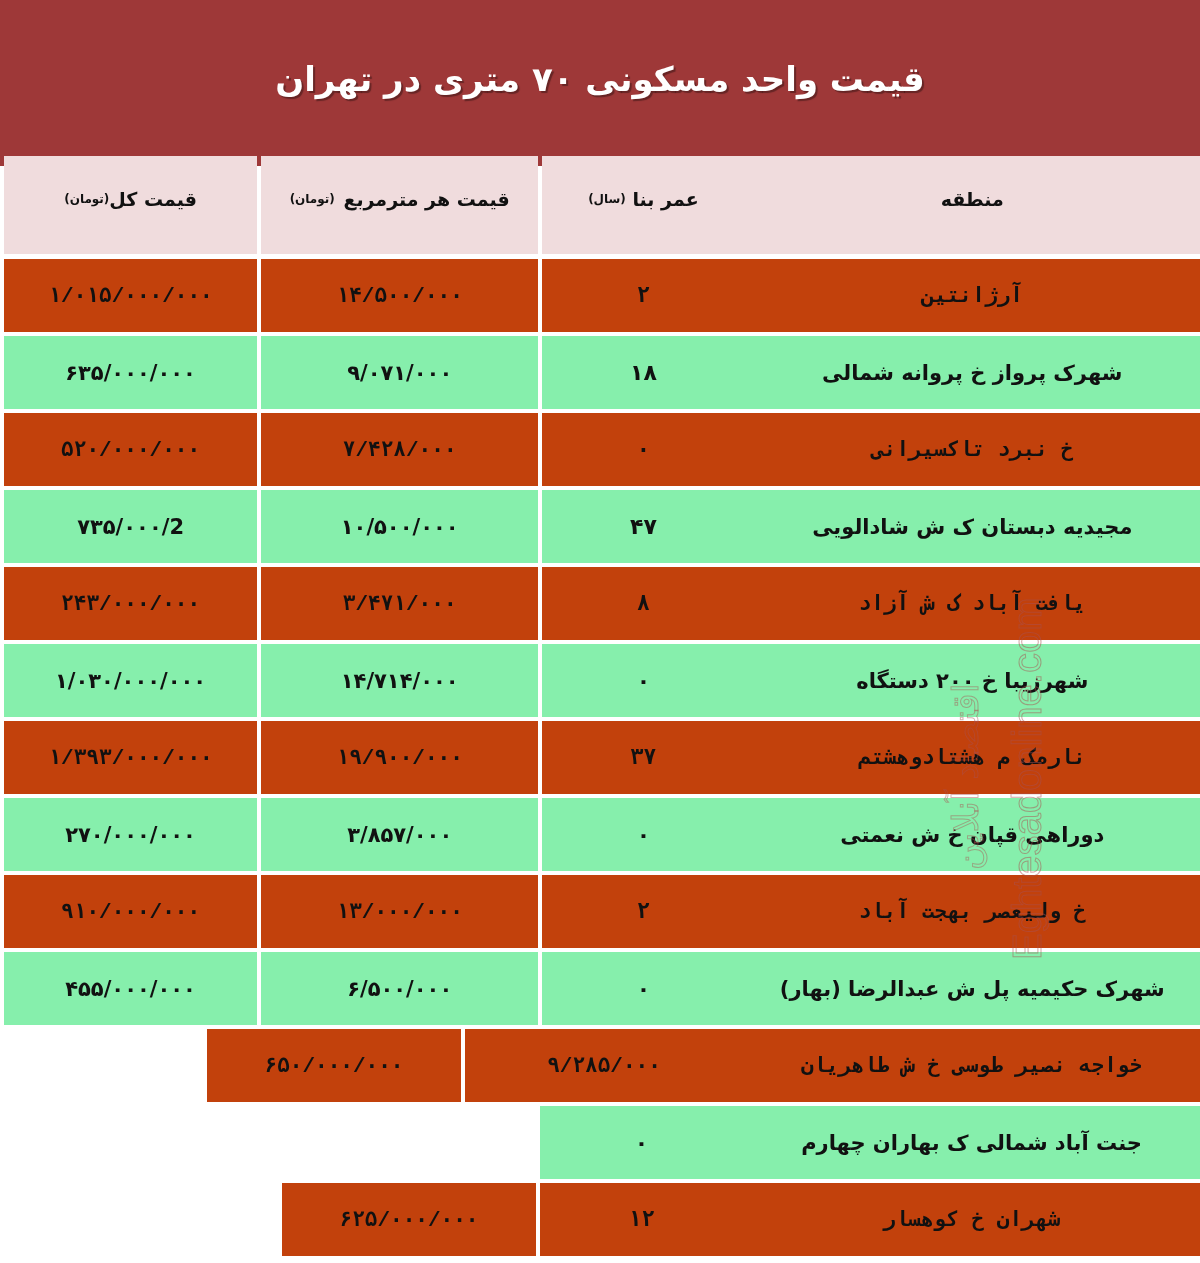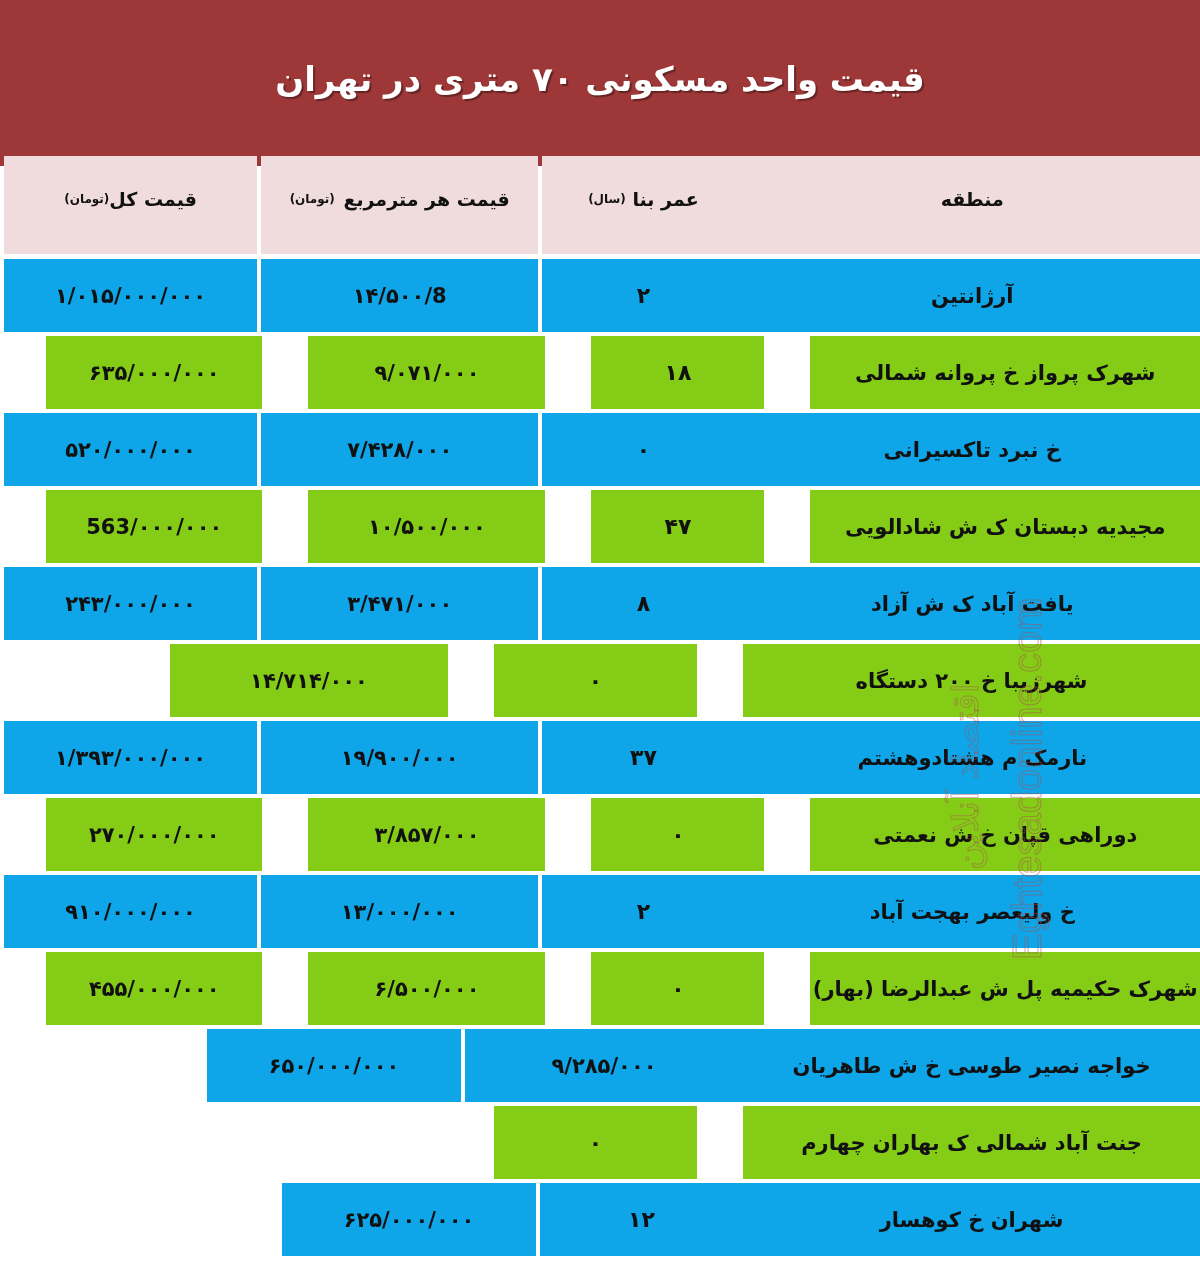--- a/index.html
+++ b/index.html
@@ -14,22 +14,22 @@
   .row.header { height:98px; margin-bottom:5px; }
   .cell { display:flex; align-items:center; justify-content:center; margin-left:4px;
           font-weight:bold; color:#111; direction:rtl; box-sizing:border-box; }
   .cell:first-child { margin-left:0; }
   .c-region { width:457px; font-size:21px; }
   .c-age { width:203px; font-size:22px; }
   .c-ppm { width:278px; font-size:21px; letter-spacing:2px; }
   .c-total { width:254px; font-size:21px; letter-spacing:2px; }
   .row.header .cell { background:#f0dcdd; font-size:19px; padding-bottom:12px; }
   .row.header .small { font-size:12px; }
-  .row.light .cell { background:#0ea5e9; }
-  .row.dark .cell { background:#84cc16;margin-left:46px; }
+  .row.light .cell { background:#c2410c;font-family:Liberation Mono, monospace; }
+  .row.dark .cell { background:#86efac; }
   .watermark { position:absolute; left:985px; top:430px; width:110px; height:530px; pointer-events:none; }
   .wm-en { position:absolute; left:20px; top:530px; transform-origin:0 0; transform:rotate(-90deg);
            font-size:40px; color:rgba(200,120,120,0.45); white-space:nowrap;
            font-family:"Liberation Sans", sans-serif; -webkit-text-stroke:1px rgba(170,80,80,0.5);
            color:transparent; }
   .wm-fa { position:absolute; left:-40px; top:440px; transform-origin:0 0; transform:rotate(-90deg);
            font-size:36px; color:transparent; -webkit-text-stroke:1px rgba(170,80,80,0.45); white-space:nowrap;
            direction:rtl; }
 </style>
 </head>
@@ -52,51 +52,52 @@
     </div>
     <div class="cell c-total">
       <span>قیمت کل</span>
         <span class="small">(تومان)</span>
     </div>
   </div>
 
   <div class="row light">
     <div class="cell c-region">آرژانتین</div>
     <div class="cell c-age">۲</div>
-    <div class="cell c-ppm">۱۴/۵۰۰/8</div>
+    <div class="cell c-ppm">۱۴/۵۰۰/۰۰۰</div>
     <div class="cell c-total">۱/۰۱۵/۰۰۰/۰۰۰</div>
   </div>
   <div class="row dark">
     <div class="cell c-region">شهرک پرواز خ پروانه شمالی</div>
     <div class="cell c-age">۱۸</div>
     <div class="cell c-ppm">۹/۰۷۱/۰۰۰</div>
     <div class="cell c-total">۶۳۵/۰۰۰/۰۰۰</div>
   </div>
   <div class="row light">
     <div class="cell c-region">خ نبرد تاکسیرانی</div>
     <div class="cell c-age">۰</div>
     <div class="cell c-ppm">۷/۴۲۸/۰۰۰</div>
     <div class="cell c-total">۵۲۰/۰۰۰/۰۰۰</div>
   </div>
   <div class="row dark">
     <div class="cell c-region">مجیدیه دبستان ک ش شادالویی</div>
     <div class="cell c-age">۴۷</div>
     <div class="cell c-ppm">۱۰/۵۰۰/۰۰۰</div>
-    <div class="cell c-total">563/۰۰۰/۰۰۰</div>
+    <div class="cell c-total">۷۳۵/۰۰۰/2</div>
   </div>
   <div class="row light">
     <div class="cell c-region">یافت آباد ک ش آزاد</div>
     <div class="cell c-age">۸</div>
     <div class="cell c-ppm">۳/۴۷۱/۰۰۰</div>
     <div class="cell c-total">۲۴۳/۰۰۰/۰۰۰</div>
   </div>
   <div class="row dark">
     <div class="cell c-region">شهرزیبا خ ۲۰۰ دستگاه</div>
     <div class="cell c-age">۰</div>
     <div class="cell c-ppm">۱۴/۷۱۴/۰۰۰</div>
+    <div class="cell c-total">۱/۰۳۰/۰۰۰/۰۰۰</div>
   </div>
   <div class="row light">
     <div class="cell c-region">نارمک م هشتادوهشتم</div>
     <div class="cell c-age">۳۷</div>
     <div class="cell c-ppm">۱۹/۹۰۰/۰۰۰</div>
     <div class="cell c-total">۱/۳۹۳/۰۰۰/۰۰۰</div>
   </div>
   <div class="row dark">
     <div class="cell c-region">دوراهی قپان خ ش نعمتی</div>
     <div class="cell c-age">۰</div>

